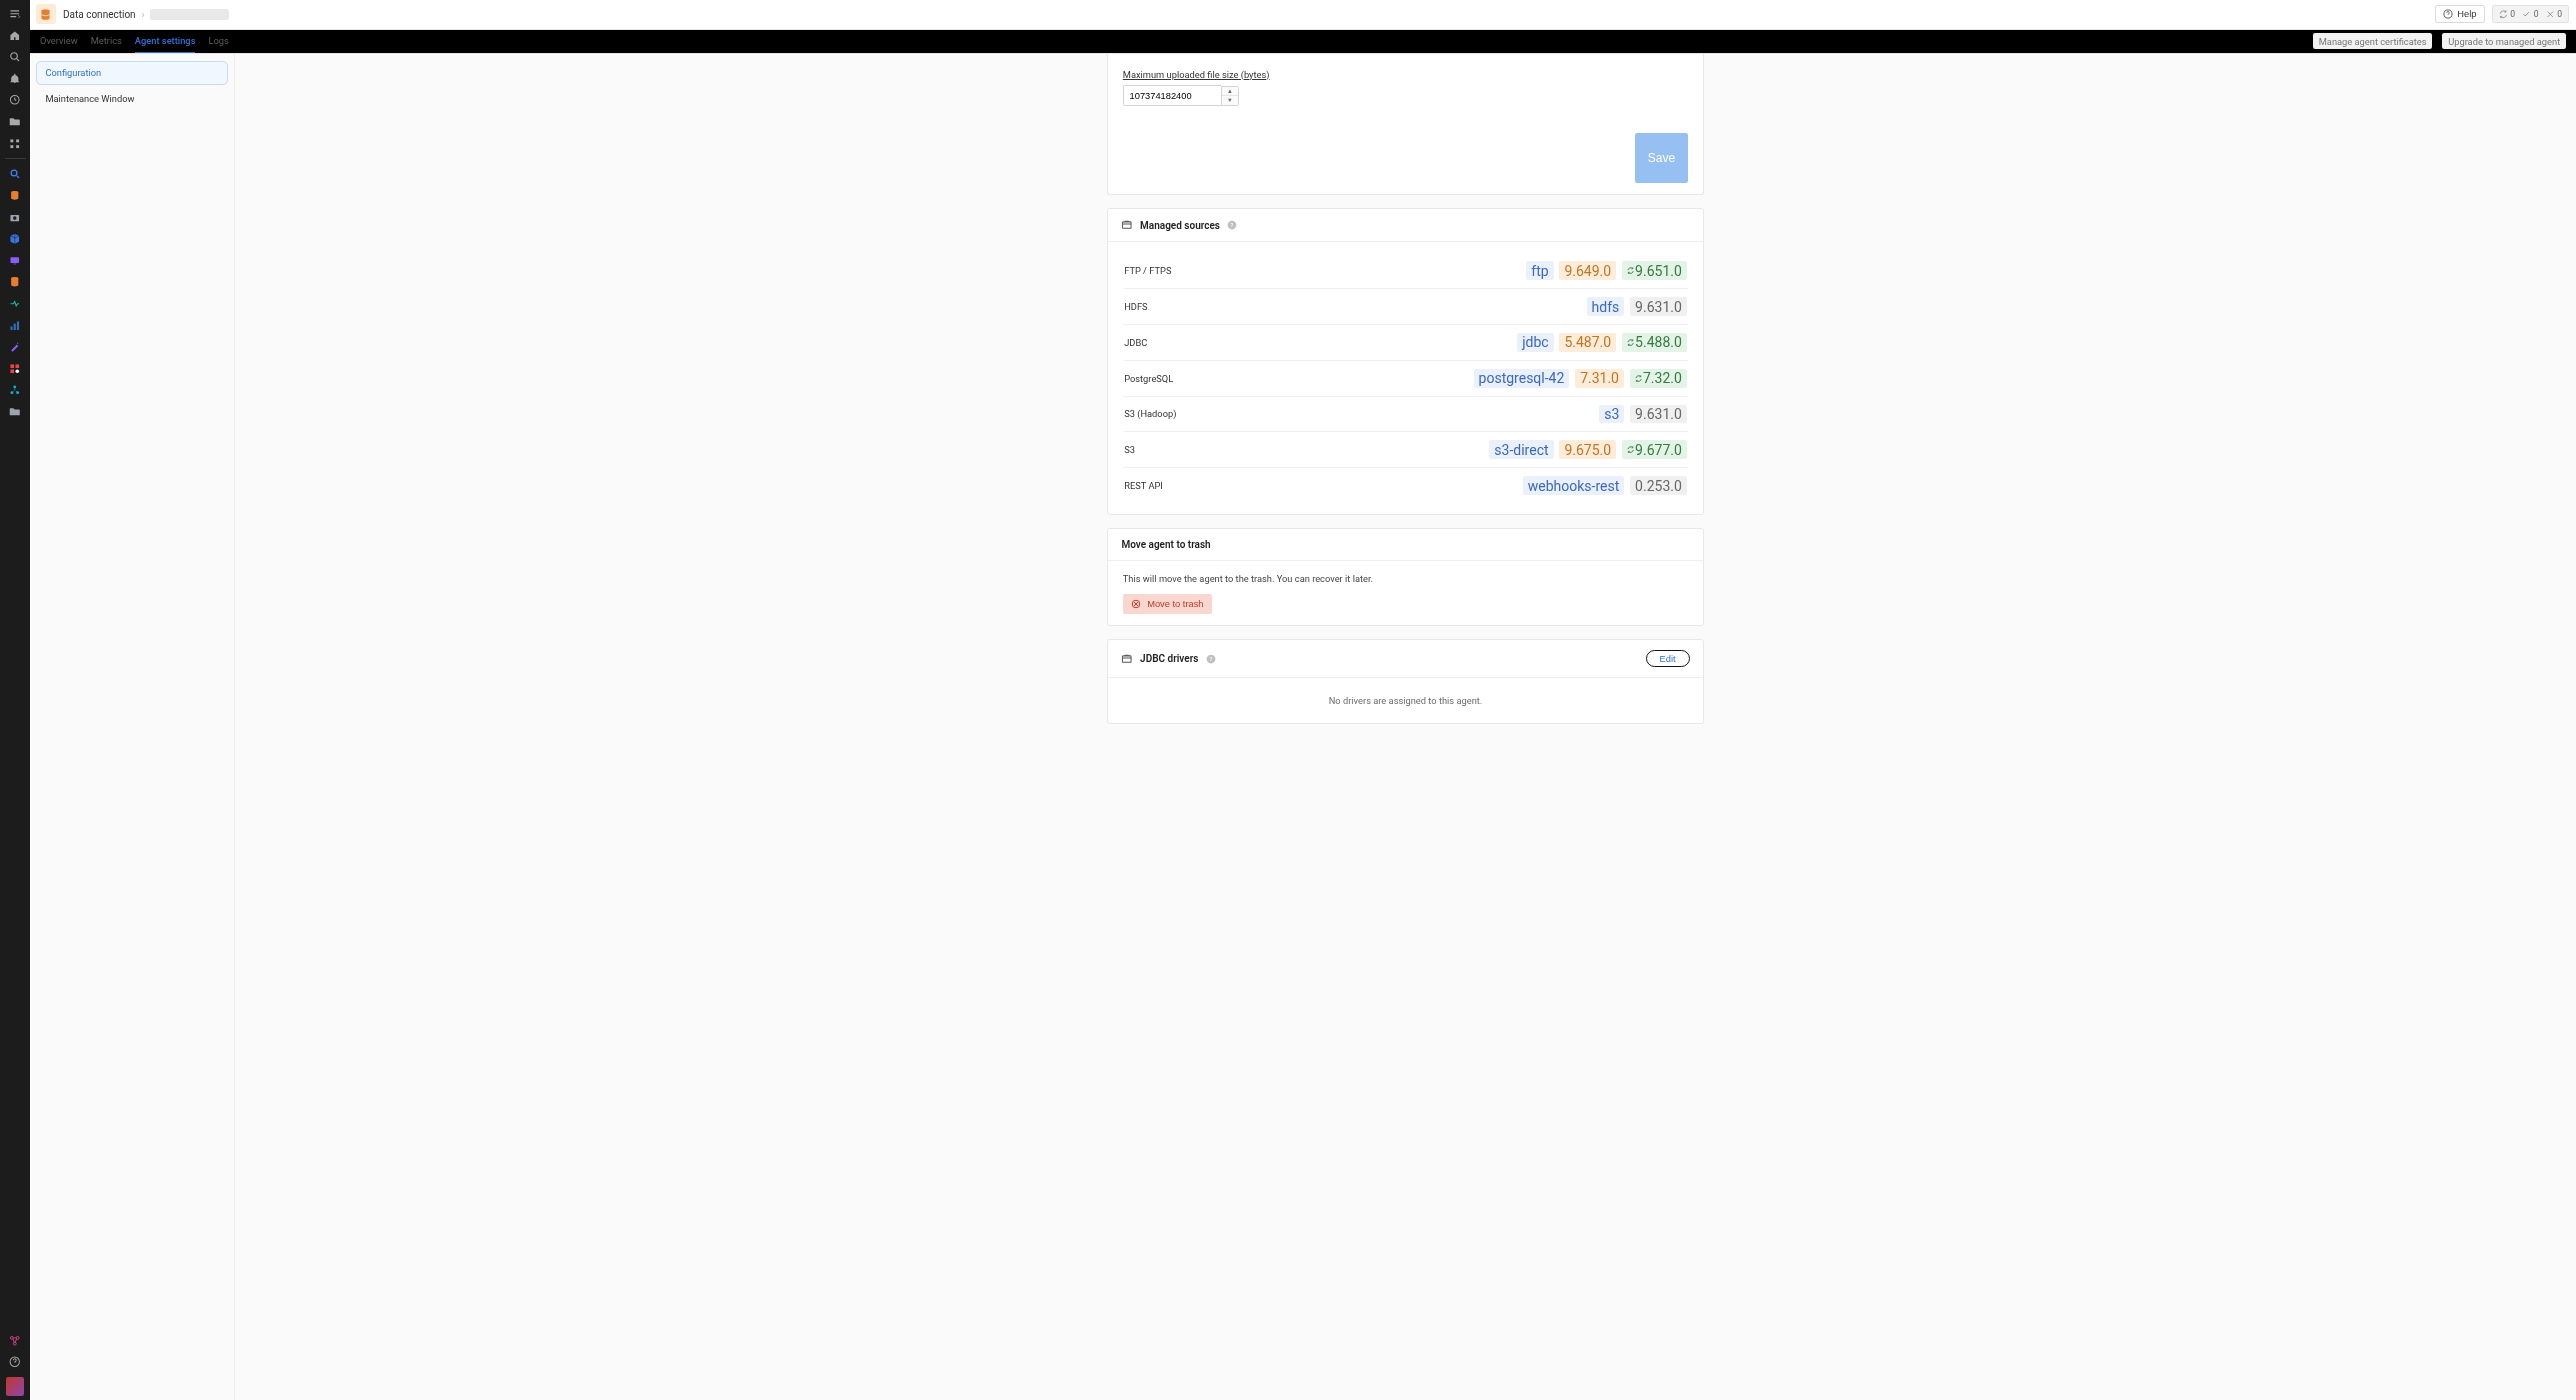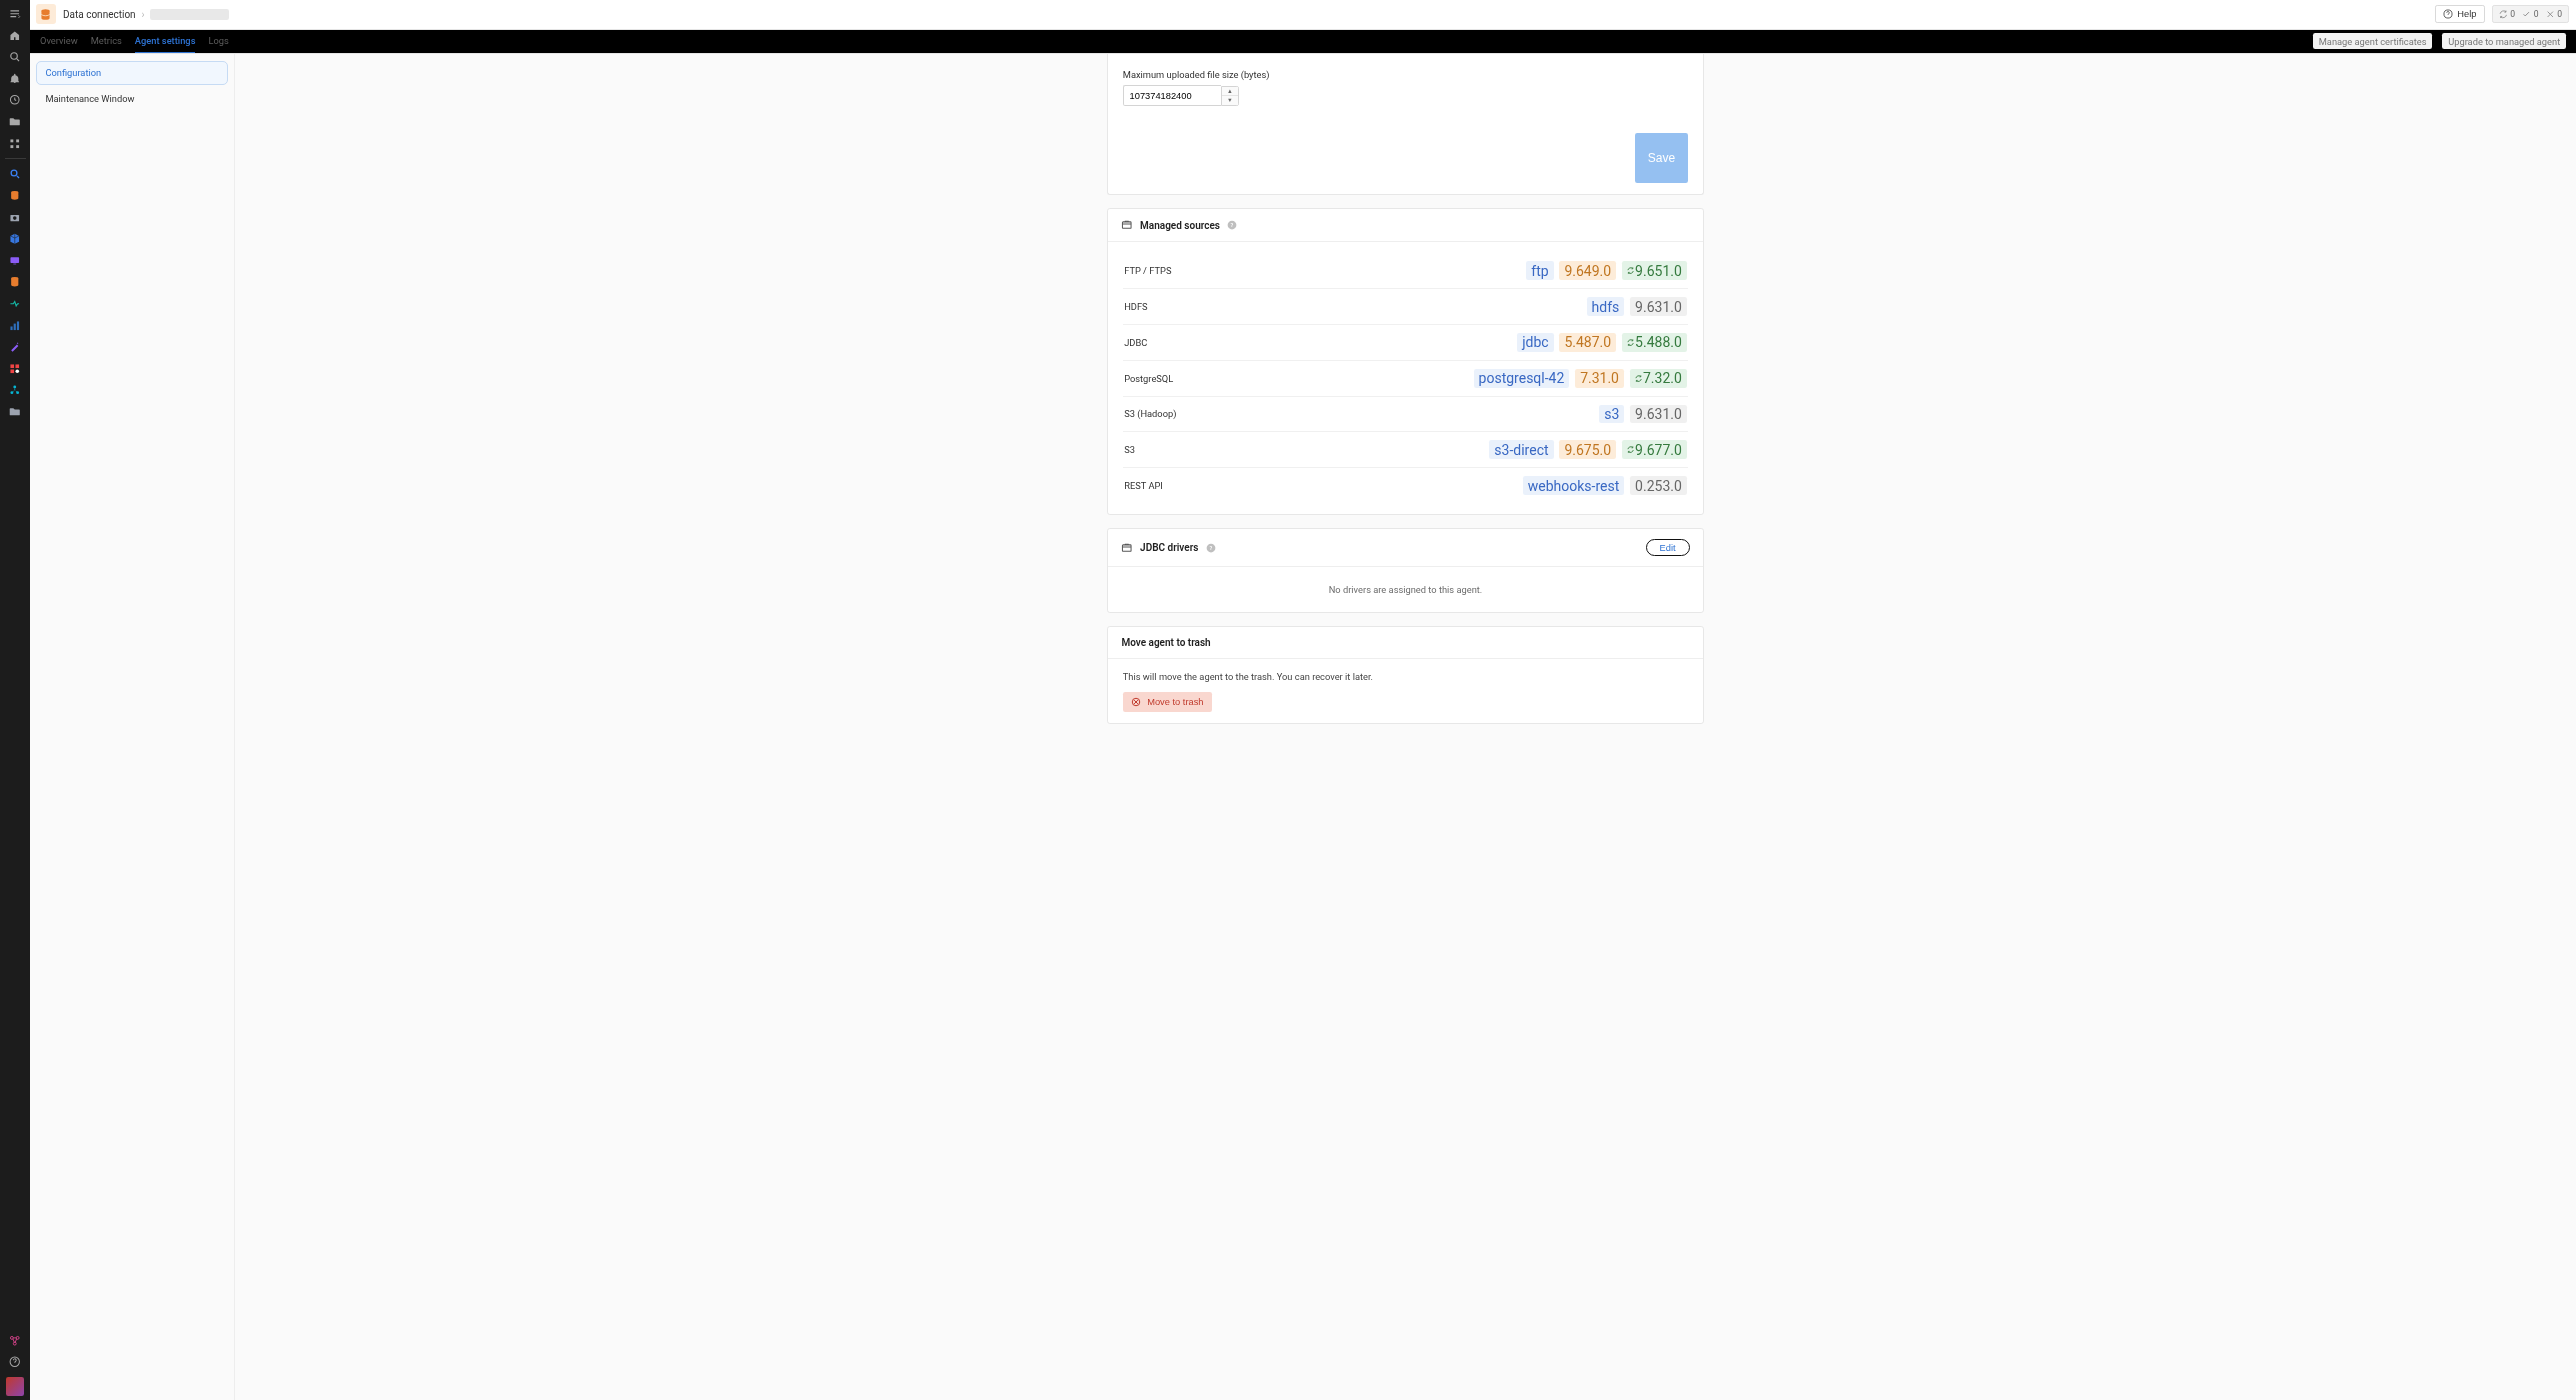--- a/index.html
+++ b/index.html
@@ -82,21 +82,21 @@
 }
 .side-item.active { border-color:#c6dbf4; background:#f1f7fe; color:#2d72d2; }
 .content { flex:1; overflow-y:auto; padding: 0 0 29px 0; }
 .content-inner { max-width: 625px; margin: 0 auto; padding: 0 14.4px; }
 
 .card { background:#fff; border:0.7px solid #e7e7e7; border-radius:2.9px; margin-top: 13px; }
 .card-head { padding:10px 13px; display:flex; align-items:center; gap:7.2px; font-weight:600; font-size:10px; color:#222; border-bottom:0.7px solid #eee;}
 .card-head .q { color:#bfbfbf; }
 .card-body { padding: 11.5px 14.4px; }
 
-.upload-label { font-size:9.3px; color:#333; margin-bottom:5.8px; }
+.upload-label { font-size:9.3px; color:#333; margin-bottom:5.8px;text-decoration:underline; }
 .num-wrap { display:flex; align-items:center; }
 .num-input { width:98px; border:0.7px solid #d4d4d4; border-radius:2.2px 0 0 2.2px; padding:4.3px 5.8px; font-size:9.3px; border-right:none; }
 .spin { display:flex; flex-direction:column; border:0.7px solid #d4d4d4; border-radius:0 2.2px 2.2px 0; }
 .spin button { width:16px; height:9px; background:#fafafa; border:none; border-bottom:0.7px solid #e4e4e4; font-size:5.8px; color:#666; cursor:pointer; display:flex; align-items:center; justify-content:center;}
 .spin button:last-child { border-bottom:none; }
 .save-row { display:flex; justify-content:flex-end; margin-top: 27px; }
 .btn-save { background:#4f97e8; color:#fff; border:none; border-radius:2.2px; padding:18px 13px; font-size:12px; opacity:.6; cursor:not-allowed; }
 
 .src-list {  }
 .src-row { display:flex; align-items:center; padding:8px 1.4px; border-top:0.7px solid #f0f0f0; }
@@ -449,49 +449,49 @@
                     <div class="src-right">
                       <span class="pill proto">webhooks-rest</span>
                       <span class="pill ver-plain">0.253.0</span>
                     </div>
                   </div>
                 </div>
             </div>
           </div>
 
           <div class="card">
+            <div class="trash-head">Move agent to trash</div>
+            <div class="trash-body">
+              <div class="trash-desc">This will move the agent to the trash. You can recover it later.</div>
+              <button class="btn-trash">
+                <svg viewBox="0 0 16 16" fill="none" stroke="currentColor" stroke-width="1.6">
+                    <circle cx="8" cy="8" r="6"></circle>
+                    <path d="M5 5l6 6M11 5l-6 6"></path>
+                  </svg>
+                <span>Move to trash</span>
+              </button>
+            </div>
+          </div>
+
+          <div class="card">
             <div class="card-head drivers-head">
               <svg width="11.5" height="11.5" viewBox="0 0 16 16" fill="none" stroke="#555" stroke-width="1.4">
                   <rect x="2" y="4" width="12" height="9" rx="1"></rect>
                   <path d="M2 7h12M6 4v-1h4v1"></path>
                 </svg>
               <span>JDBC drivers</span>
               <svg class="q" width="10" height="10" viewBox="0 0 16 16" fill="currentColor" style="font-size:14px">
                   <circle cx="8" cy="8" r="7"></circle>
                   <text x="8" y="11" text-anchor="middle" font-size="9" fill="#fff">?</text>
                 </svg>
               <button class="edit-btn">Edit</button>
             </div>
             <div class="card-body">
               <div class="drivers-empty">No drivers are assigned to this agent.</div>
             </div>
           </div>
 
-          <div class="card">
-            <div class="trash-head">Move agent to trash</div>
-            <div class="trash-body">
-              <div class="trash-desc">This will move the agent to the trash. You can recover it later.</div>
-              <button class="btn-trash">
-                <svg viewBox="0 0 16 16" fill="none" stroke="currentColor" stroke-width="1.6">
-                    <circle cx="8" cy="8" r="6"></circle>
-                    <path d="M5 5l6 6M11 5l-6 6"></path>
-                  </svg>
-                <span>Move to trash</span>
-              </button>
-            </div>
-          </div>
-
         </div>
       </div>
     </div>
   </div>
 </div>
 
 
 </body></html>

